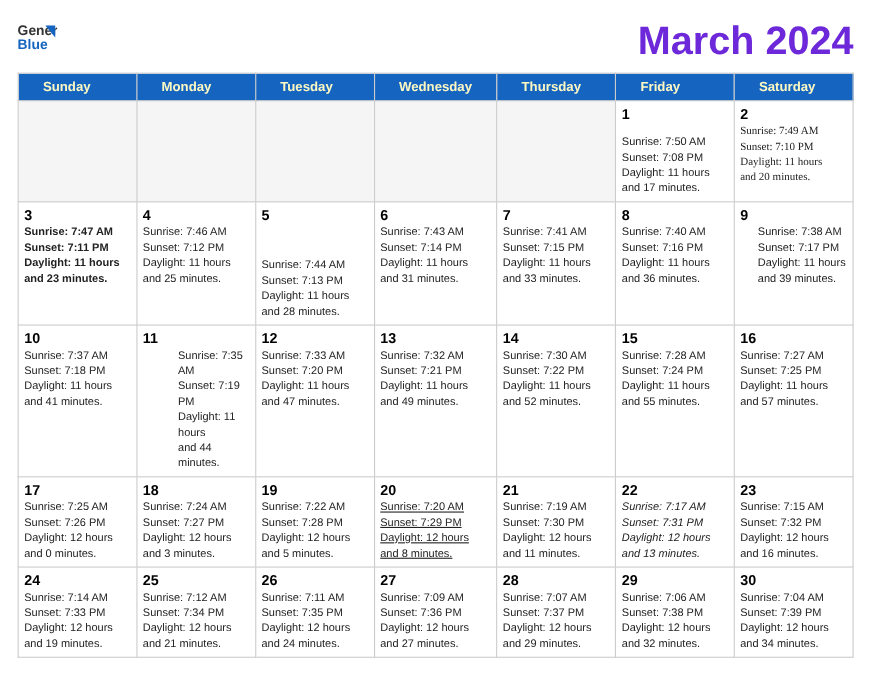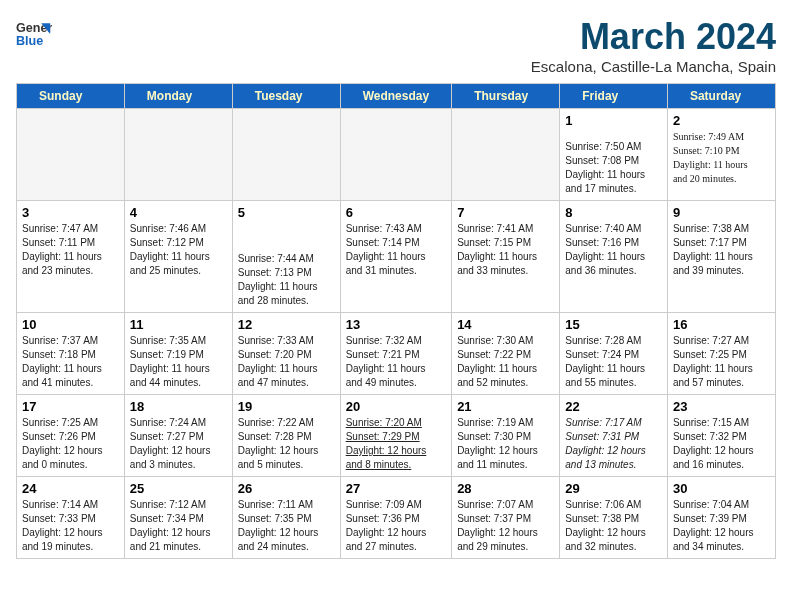--- a/index.html
+++ b/index.html
@@ -24,21 +24,21 @@
     .logo-icon {
       width: 36px;
       height: 36px;
     }
     .title-block {
       text-align: right;
     }
     .month-title {
       font-size: 36px;
       font-weight: bold;
-      color: #0c4a6e;
+      color: #6d28d9;
     }
     .subtitle {
       font-size: 15px;
       color: #333;
     }
     table {
       width: 100%;
       border-collapse: collapse;
       font-size: 11px;
     }
@@ -84,21 +84,20 @@
   <div class="logo">
     <svg class="logo-icon" viewBox="0 0 40 40" xmlns="http://www.w3.org/2000/svg">
       <text x="0" y="18" font-size="14" font-weight="bold" fill="#333">General</text>
       <text x="0" y="32" font-size="14" font-weight="bold" fill="#1565C0">Blue</text>
       <polygon points="28,8 38,8 38,20" fill="#1565C0"></polygon>
     </svg>
 
   </div>
   <div class="title-block">
     <div class="month-title">March 2024</div>
-    <div class="subtitle">Escalona, Castille-La Mancha, Spain</div>
   </div>
 </div>
 
 <table>
   <thead>
     <tr id="header-row">
         <th>Sunday</th>
         <th>Monday</th>
         <th>Tuesday</th>
         <th>Wednesday</th>
@@ -125,21 +124,21 @@
           <span class="day-number">2</span>
           <div class="day-info" style="white-space: pre-line; font-family: Liberation Serif, serif;">Sunrise: 7:49 AM
 Sunset: 7:10 PM
 Daylight: 11 hours
 and 20 minutes.</div>
         </td>
       </tr>
       <tr>
         <td>
           <span class="day-number">3</span>
-          <div class="day-info" style="white-space: pre-line;">Sunrise: 7:47 AM
+          <div class="day-info" style="white-space: pre-line; font-weight: bold;">Sunrise: 7:47 AM
 Sunset: 7:11 PM
 Daylight: 11 hours
 and 23 minutes.</div>
         </td>
         <td>
           <span class="day-number">4</span>
           <div class="day-info" style="white-space: pre-line;">Sunrise: 7:46 AM
 Sunset: 7:12 PM
 Daylight: 11 hours
 and 25 minutes.</div>
@@ -167,37 +166,37 @@
         </td>
         <td>
           <span class="day-number">8</span>
           <div class="day-info" style="white-space: pre-line;">Sunrise: 7:40 AM
 Sunset: 7:16 PM
 Daylight: 11 hours
 and 36 minutes.</div>
         </td>
         <td>
           <span class="day-number">9</span>
-          <div class="day-info" style="white-space: pre-line;">Sunrise: 7:38 AM
+          <div class="day-info" style="white-space: pre-line; margin-left: 16px;">Sunrise: 7:38 AM
 Sunset: 7:17 PM
 Daylight: 11 hours
 and 39 minutes.</div>
         </td>
       </tr>
       <tr>
         <td>
           <span class="day-number">10</span>
           <div class="day-info" style="white-space: pre-line;">Sunrise: 7:37 AM
 Sunset: 7:18 PM
 Daylight: 11 hours
 and 41 minutes.</div>
         </td>
         <td>
           <span class="day-number">11</span>
-          <div class="day-info" style="white-space: pre-line;">Sunrise: 7:35 AM
+          <div class="day-info" style="white-space: pre-line; margin-left: 32px;">Sunrise: 7:35 AM
 Sunset: 7:19 PM
 Daylight: 11 hours
 and 44 minutes.</div>
         </td>
         <td>
           <span class="day-number">12</span>
           <div class="day-info" style="white-space: pre-line;">Sunrise: 7:33 AM
 Sunset: 7:20 PM
 Daylight: 11 hours
 and 47 minutes.</div>

